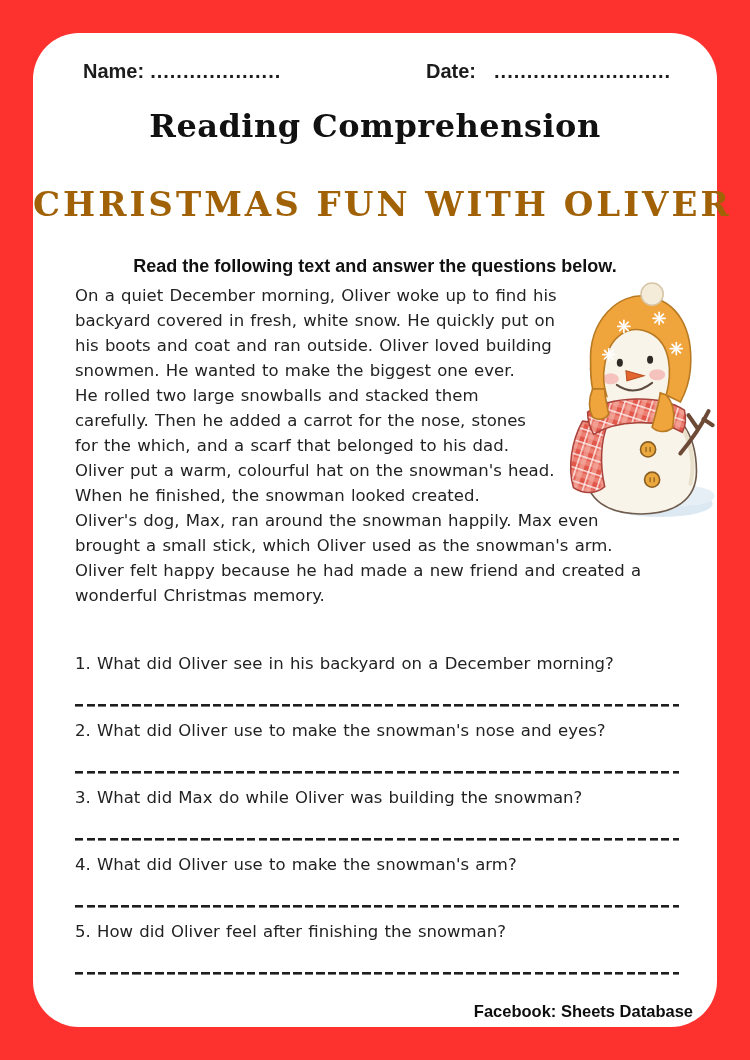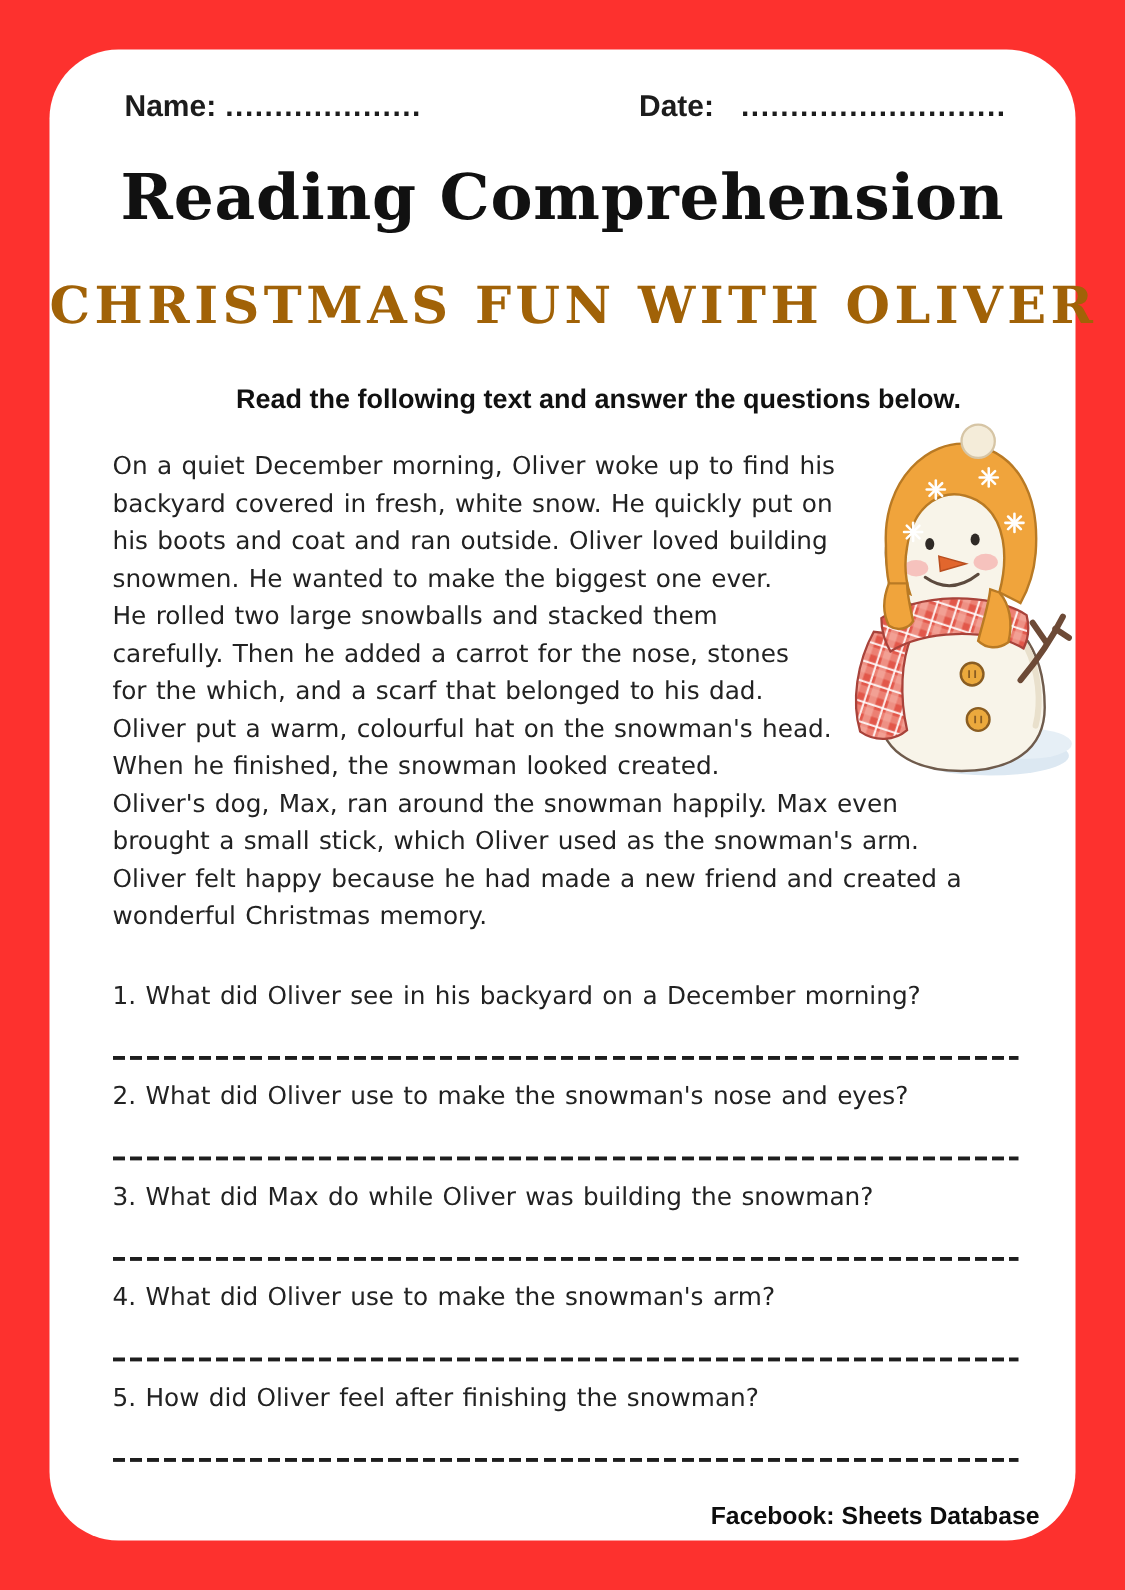--- a/index.html
+++ b/index.html
@@ -15,36 +15,36 @@
   }
   
   .field{position:absolute;top:27px;font-weight:bold;font-size:20px;white-space:nowrap;}
   .field-name{left:50px;}
   .field-date{left:393px;}
   .field .dots{font-weight:bold;letter-spacing:1px;margin-left:6px;}
   .field-date .dots{margin-left:18px;}
   
   .title{
     position:absolute;top:74px;left:0;width:100%;text-align:center;
-    font-family:"DejaVu Serif", serif;font-weight:bold;font-size:42px;
+    font-family:"DejaVu Serif", serif;font-weight:bold;font-size:32px;
     letter-spacing:0.5px;color:#111;
   }
   .subtitle{
     position:absolute;top:151px;left:0;width:100%;text-align:center;
     font-family:"DejaVu Serif", serif;font-weight:bold;font-size:34px;
     letter-spacing:3px;white-space:nowrap;color:#a16207;
   }
   .instruction{
     position:absolute;top:223px;left:0;width:100%;text-align:center;
-    font-weight:bold;font-size:18px;color:#111;padding-left:24px;
+    font-weight:bold;font-size:18px;color:#111;
   }
   
   .passage{
     position:absolute;top:250px;left:42px;right:38px;z-index:2;
-    font-family:"DejaVu Sans", sans-serif;font-size:16.5px;color:#222;margin-top:15px;
+    font-family:"DejaVu Sans", sans-serif;font-size:16.5px;color:#222;
   }
   .passage .pline{height:25px;line-height:25px;white-space:nowrap;word-spacing:1px;}
   
   .snowman{
     position:absolute;left:530px;top:247px;width:152px;height:240px;z-index:1;
   }
   
   .questions{
     position:absolute;top:620px;left:42px;right:38px;
     font-family:"DejaVu Sans", sans-serif;font-size:16.5px;color:#222;

